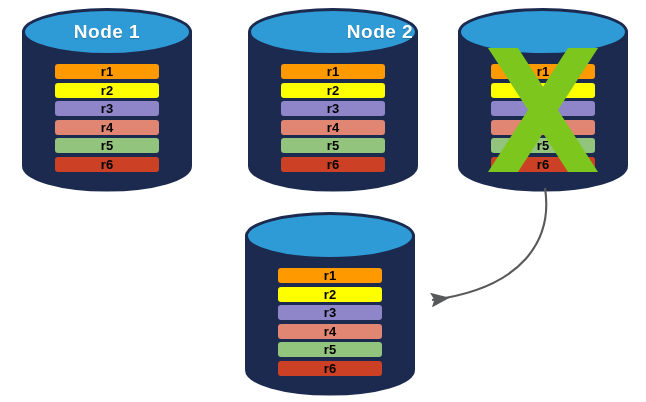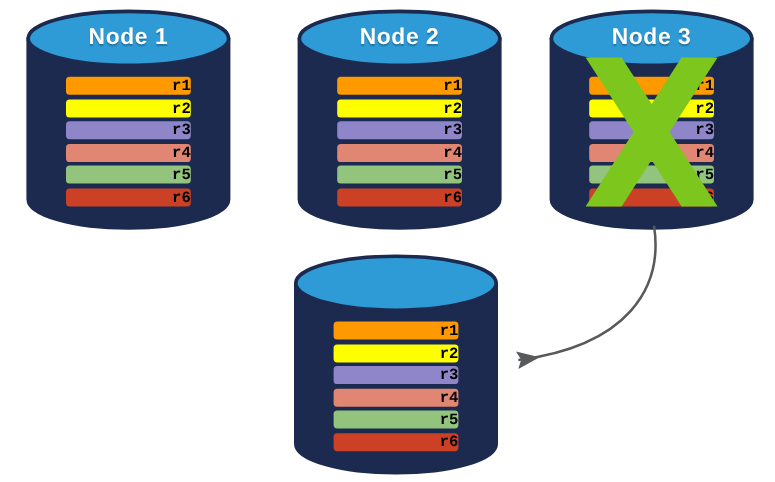--- a/index.html
+++ b/index.html
@@ -42,26 +42,26 @@
     pointer-events: none;
   }
   .records {
     position: absolute;
     left: 0;
     width: 100%;
   }
   .record-bar {
     position: absolute;
     border-radius: 3px;
-    text-align: right;
+    text-align: center;
     color: #000000;
     font-weight: bold;
     font-size: 13px;
     line-height: 15px;
-    font-family: Liberation Mono, monospace;
+    font-family: Liberation Sans, sans-serif;
     box-sizing: border-box;
   }
   .cross {
     position: absolute;
     left: 0; top: 0;
     pointer-events: none;
   }
   .arrow {
     position: absolute;
     left: 0; top: 0;
@@ -89,36 +89,35 @@
           <div class="record-bar" style="left: 33px; width: 104px; height: 15px; top: 111.8px; background: rgb(224, 134, 114);">r4</div>
           <div class="record-bar" style="left: 33px; width: 104px; height: 15px; top: 130.4px; background: rgb(147, 196, 125);">r5</div>
           <div class="record-bar" style="left: 33px; width: 104px; height: 15px; top: 149px; background: rgb(204, 65, 37);">r6</div>
         </div>
       </div>
       <div class="node" style="left: 248px; top: 8px; width: 170px; height: 182px;">
         <svg width="170" height="182" viewBox="0 0 170 182">
           <path d="M 1.5 24 L 1.5 158 A 83.5 24 0 0 0 168.5 158 L 168.5 24 Z" fill="#1B2A4E" stroke="#1B2A4E" stroke-width="3" stroke-linejoin="round"></path>
           <ellipse cx="85" cy="24" rx="83.5" ry="22.5" fill="#2E9BD6" stroke="#1B2A4E" stroke-width="3"></ellipse>
         </svg>
-        <div class="node-label" style="top: 13px;">Node  2</div>
+        <div class="node-label" style="top: 13px; margin-left: 47px;">Node  2</div>
         <div class="records" style="top: 0px;">
           <div class="record-bar" style="left: 33px; width: 104px; height: 15px; top: 56px; background: rgb(255, 153, 0);">r1</div>
           <div class="record-bar" style="left: 33px; width: 104px; height: 15px; top: 74.6px; background: rgb(255, 255, 0);">r2</div>
           <div class="record-bar" style="left: 33px; width: 104px; height: 15px; top: 93.2px; background: rgb(142, 134, 200);">r3</div>
           <div class="record-bar" style="left: 33px; width: 104px; height: 15px; top: 111.8px; background: rgb(224, 134, 114);">r4</div>
           <div class="record-bar" style="left: 33px; width: 104px; height: 15px; top: 130.4px; background: rgb(147, 196, 125);">r5</div>
           <div class="record-bar" style="left: 33px; width: 104px; height: 15px; top: 149px; background: rgb(204, 65, 37);">r6</div>
         </div>
       </div>
       <div class="node" style="left: 458px; top: 8px; width: 170px; height: 182px;">
         <svg width="170" height="182" viewBox="0 0 170 182">
           <path d="M 1.5 24 L 1.5 158 A 83.5 24 0 0 0 168.5 158 L 168.5 24 Z" fill="#1B2A4E" stroke="#1B2A4E" stroke-width="3" stroke-linejoin="round"></path>
           <ellipse cx="85" cy="24" rx="83.5" ry="22.5" fill="#2E9BD6" stroke="#1B2A4E" stroke-width="3"></ellipse>
         </svg>
-        <div class="node-label" style="top: 13px;">Node  3</div>
         <div class="records" style="top: 0px;">
           <div class="record-bar" style="left: 33px; width: 104px; height: 15px; top: 56px; background: rgb(255, 153, 0);">r1</div>
           <div class="record-bar" style="left: 33px; width: 104px; height: 15px; top: 74.6px; background: rgb(255, 255, 0);">r2</div>
           <div class="record-bar" style="left: 33px; width: 104px; height: 15px; top: 93.2px; background: rgb(142, 134, 200);">r3</div>
           <div class="record-bar" style="left: 33px; width: 104px; height: 15px; top: 111.8px; background: rgb(224, 134, 114);">r4</div>
           <div class="record-bar" style="left: 33px; width: 104px; height: 15px; top: 130.4px; background: rgb(147, 196, 125);">r5</div>
           <div class="record-bar" style="left: 33px; width: 104px; height: 15px; top: 149px; background: rgb(204, 65, 37);">r6</div>
         </div>
         <svg class="cross" width="170" height="182" viewBox="0 0 170 182">
           <g>

